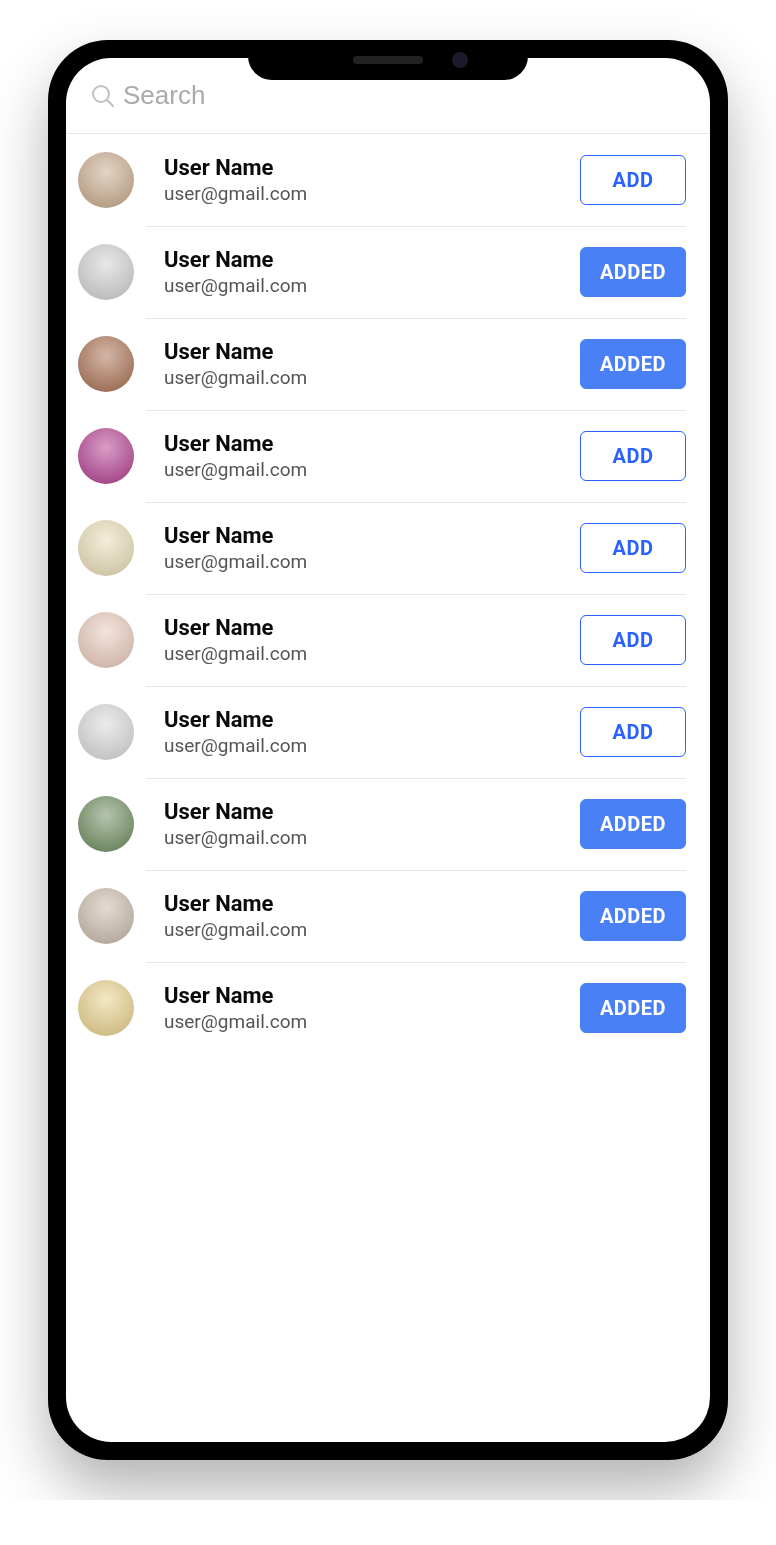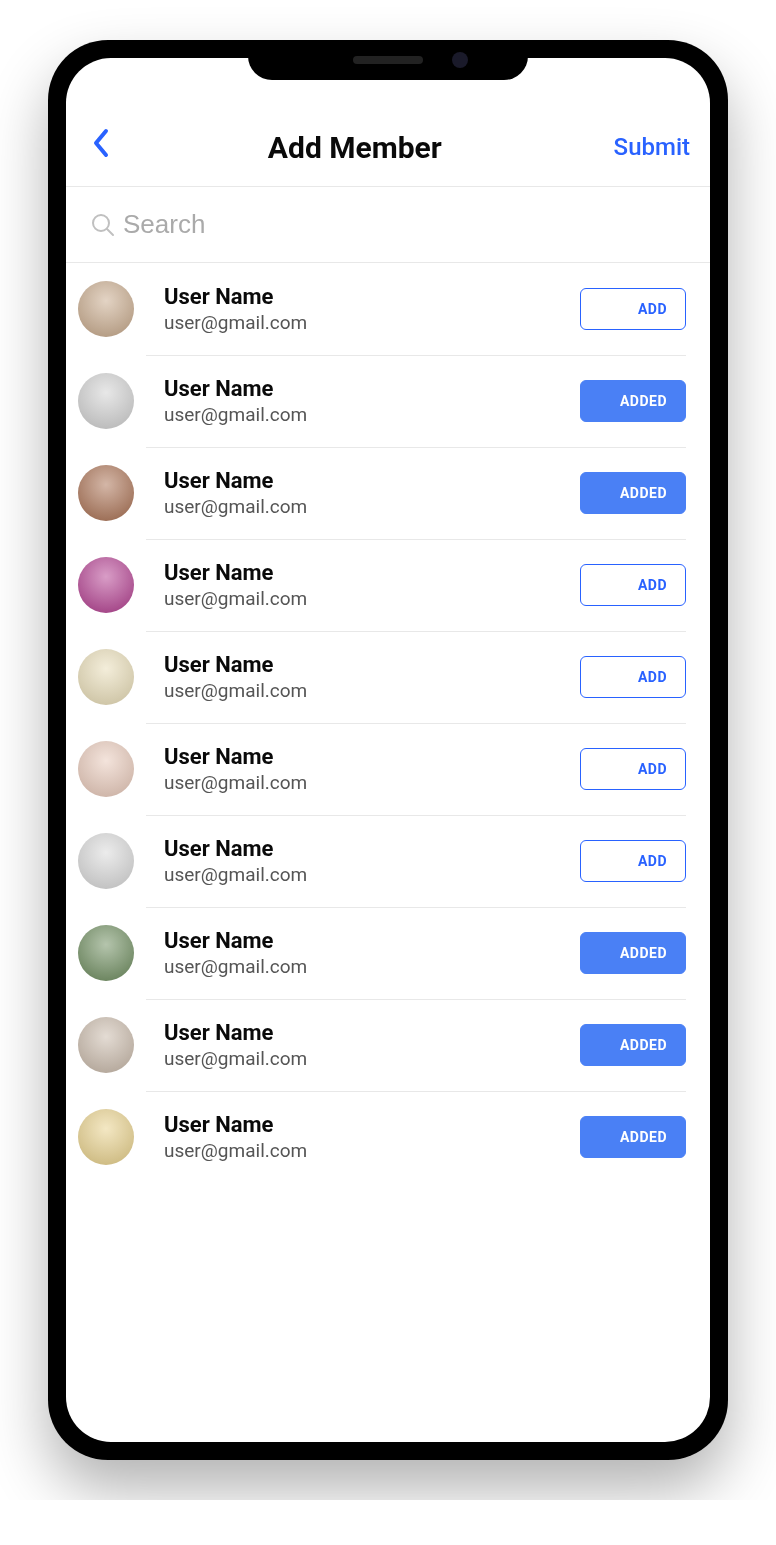--- a/index.html
+++ b/index.html
@@ -136,23 +136,23 @@
       margin-bottom: 2px;
     }
     .uemail {
       font-size: 19px;
       color: #555;
     }
     .btn {
       min-width: 106px;
       padding: 12px 18px;
       border-radius: 6px;
-      font-size: 14px;
+      font-size: 20px;
       font-weight: 700;
-      text-align: right;
+      text-align: center;
       cursor: pointer;
       letter-spacing: 0.5px;
     }
     .btn-add {
       border: 1.5px solid #2962ff;
       color: #2962ff;
       background: #fff;
     }
     .btn-added {
       border: 1.5px solid #4a80f5;
@@ -163,29 +163,20 @@
 </head>
 <body>
 
 <div class="phone">
   <div class="notch">
     <div class="speaker"></div>
     <div class="camera"></div>
   </div>
   <div class="screen">
 
-    <div class="header">
-      <div class="back-btn">
-        <svg width="18" height="30" viewBox="0 0 18 30" fill="none">
-          <path d="M14 3 L4 15 L14 27" stroke="#2962ff" stroke-width="4" stroke-linecap="round" stroke-linejoin="round"></path>
-        </svg>
-      </div>
-      <div class="title">Add Member</div>
-      <div class="submit">Submit</div>
-    </div>
 
     <div class="search-row">
       <span class="search-icon">
         <svg width="26" height="26" viewBox="0 0 26 26" fill="none">
           <circle cx="11" cy="11" r="8" stroke="#c0c0c0" stroke-width="2"></circle>
           <line x1="17" y1="17" x2="23" y2="23" stroke="#c0c0c0" stroke-width="2" stroke-linecap="round"></line>
         </svg>
       </span>
       <input class="search-input" placeholder="Search" style="">
     </div>

